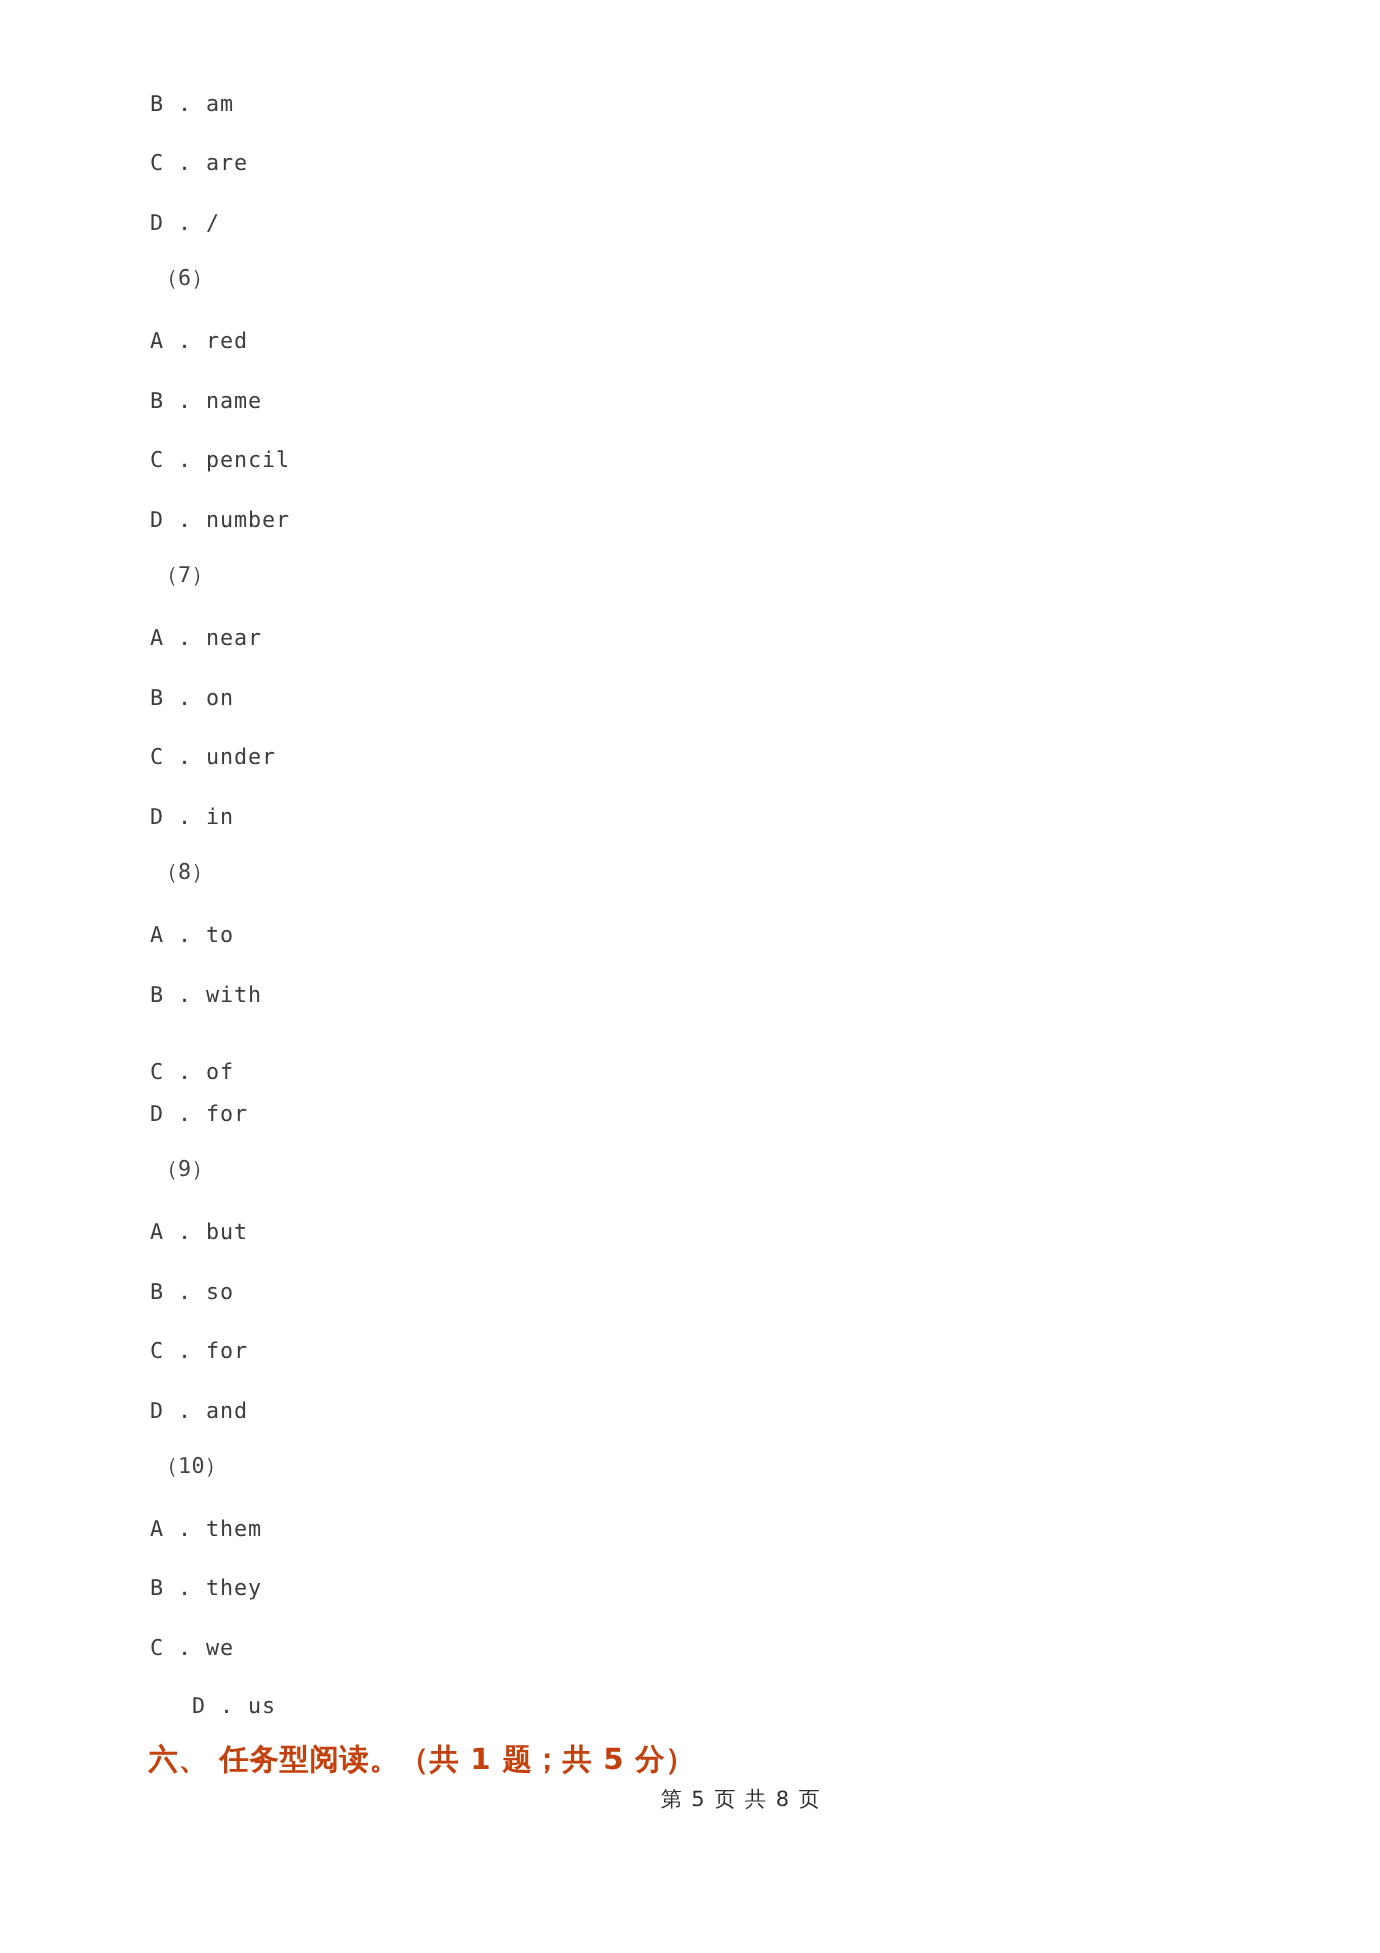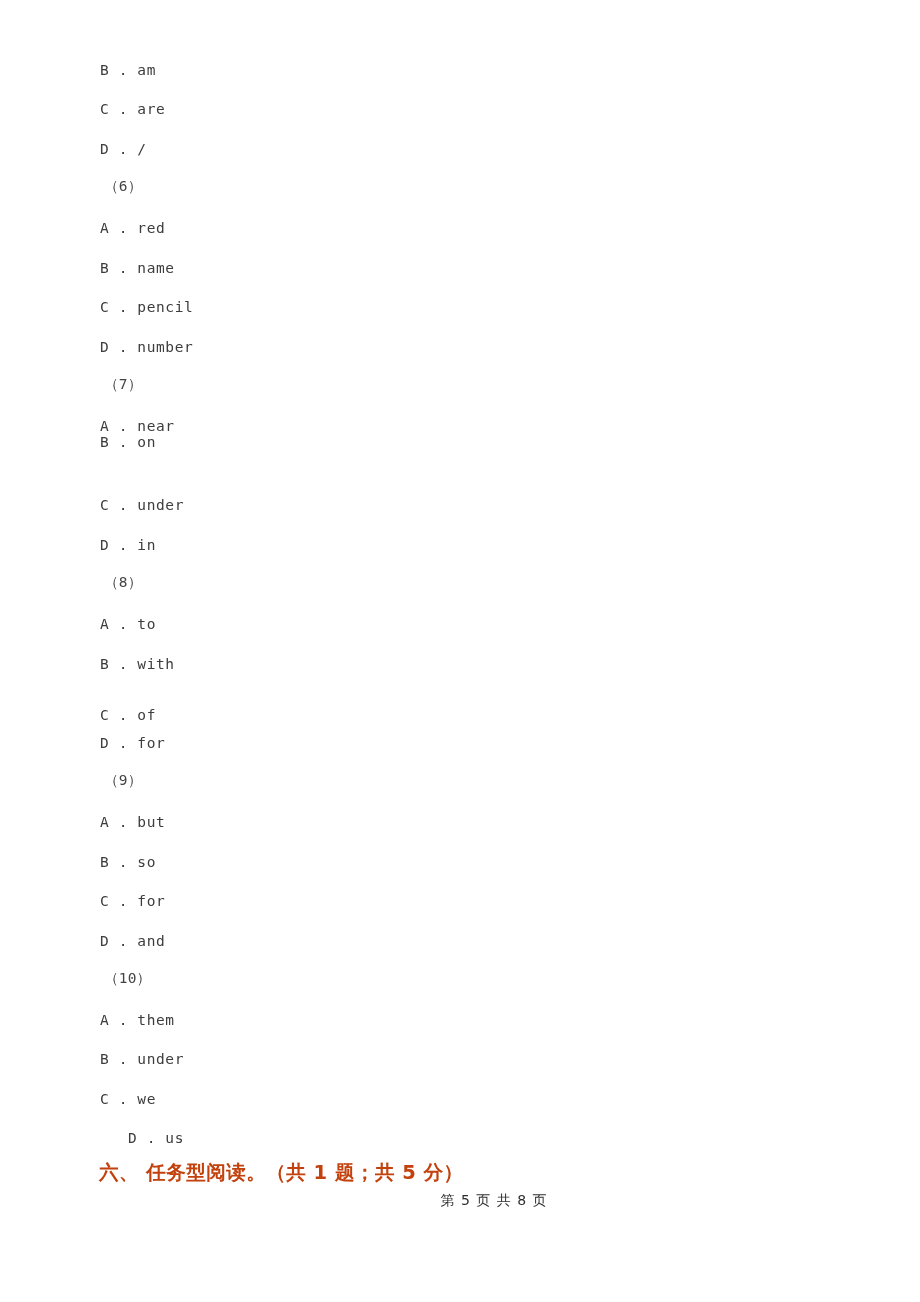--- a/index.html
+++ b/index.html
@@ -97,36 +97,36 @@
   <div class="line option" style="top: 63px;">B . am</div>
       <div class="line option" style="top: 102px;">C . are</div>
       <div class="line option" style="top: 142px;">D . /</div>
       <div class="line qnum" style="top: 179px;">（6）</div>
       <div class="line option" style="top: 221px;">A . red</div>
       <div class="line option" style="top: 261px;">B . name</div>
       <div class="line option" style="top: 300px;">C . pencil</div>
       <div class="line option" style="top: 340px;">D . number</div>
       <div class="line qnum" style="top: 377px;">（7）</div>
       <div class="line option" style="top: 419px;">A . near</div>
-      <div class="line option" style="top: 435px;">B . on</div>
+      <div class="line option" style="top: 459px;">B . on</div>
       <div class="line option" style="top: 498px;">C . under</div>
       <div class="line option" style="top: 538px;">D . in</div>
       <div class="line qnum" style="top: 575px;">（8）</div>
       <div class="line option" style="top: 617px;">A . to</div>
       <div class="line option" style="top: 657px;">B . with</div>
       <div class="line option" style="top: 696px; margin-top: 12px;">C . of</div>
       <div class="line option" style="top: 736px;">D . for</div>
       <div class="line qnum" style="top: 773px;">（9）</div>
       <div class="line option" style="top: 815px;">A . but</div>
       <div class="line option" style="top: 855px;">B . so</div>
       <div class="line option" style="top: 894px;">C . for</div>
       <div class="line option" style="top: 934px;">D . and</div>
       <div class="line qnum" style="top: 971px;">（10）</div>
       <div class="line option" style="top: 1013px;">A . them</div>
-      <div class="line option" style="top: 1052px;">B . under</div>
+      <div class="line option" style="top: 1052px;">B . they</div>
       <div class="line option" style="top: 1092px;">C . we</div>
       <div class="line option" style="top: 1131px; margin-left: 28px;">D . us</div>
     </div>
 
   <div class="section-heading">六、 任务型阅读。（共 1 题；共 5 分）</div>
 
   <div class="footer">第 5 页 共 8 页</div>
 
 </div>
 

